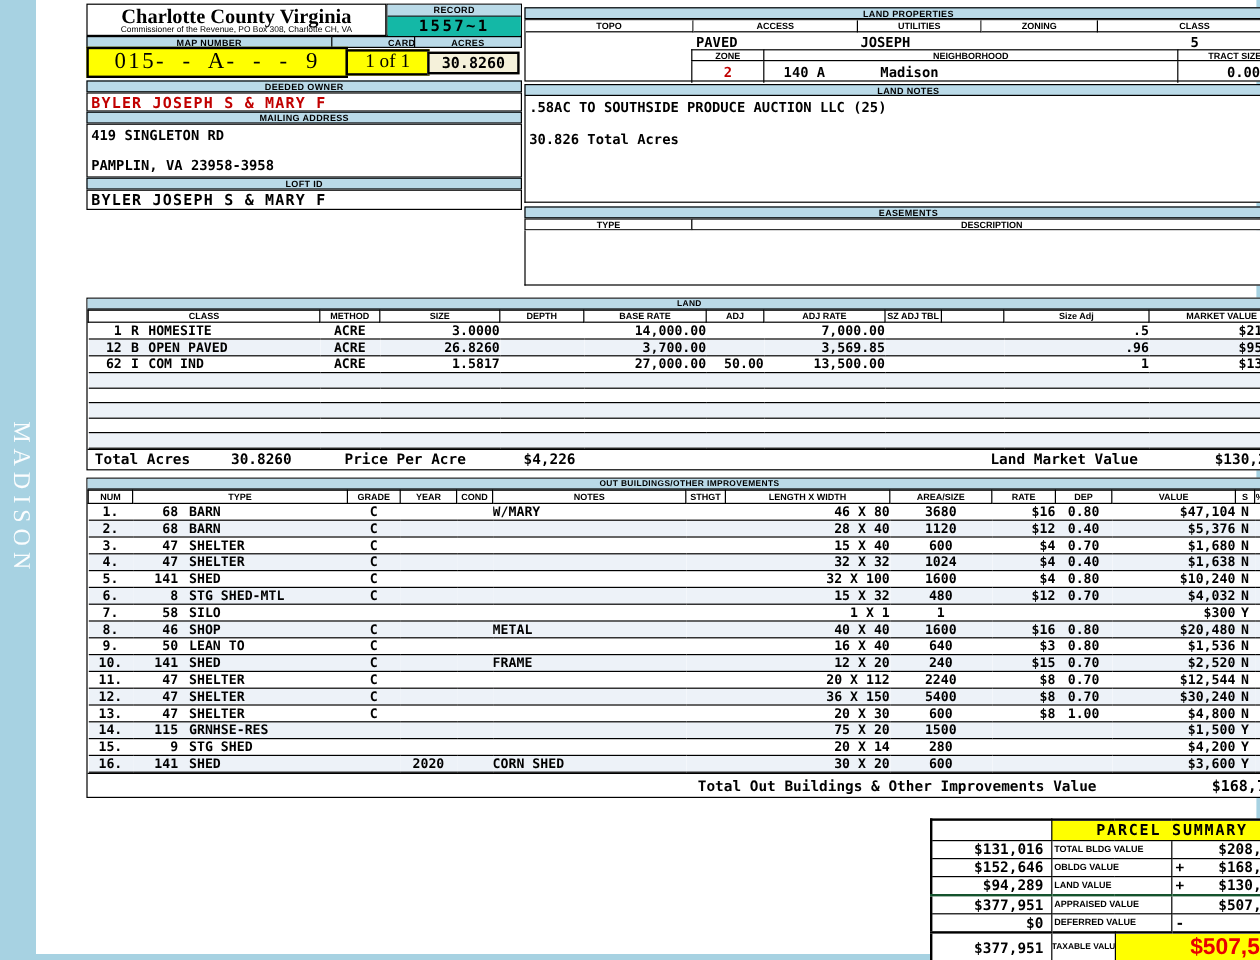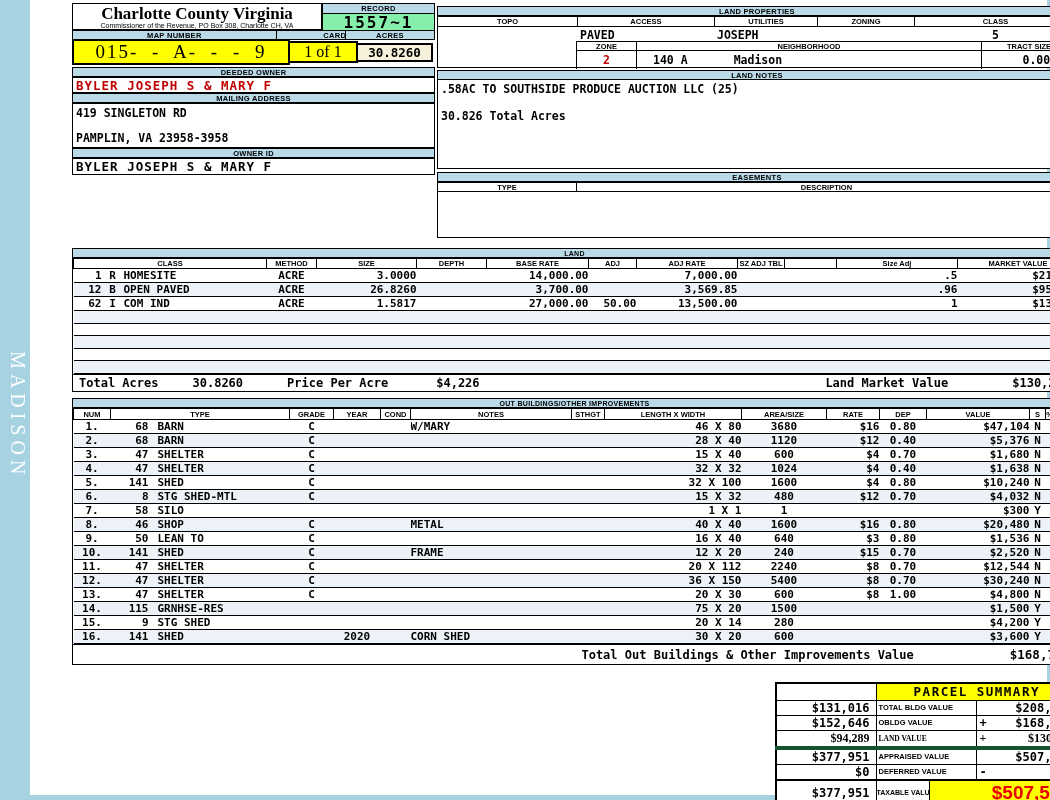--- a/index.html
+++ b/index.html
@@ -16,22 +16,22 @@
   .bar { background:#BADAE8; border:1px solid #000; font:bold 7.5px "Liberation Sans", sans-serif;
     display:flex; align-items:center; justify-content:center; letter-spacing:0.3px; }
 
   
   .county-box { position:absolute; left:42px; top:3px; width:250px; height:27px;
     border:1px solid #000; background:#fff; text-align:center; padding-top:1px; }
   .county-title { font-family:"Liberation Serif", serif; font-size:17px; font-weight:bold; line-height:17px; }
   .county-sub { font-size:7px; line-height:8px; }
   .record-box { position:absolute; left:292px; top:3px; width:113px; height:27px; border:1px solid #000; }
   .record-box .bar { height:10px; border:none; border-bottom:1px solid #000; }
-  .record-val { height:16px; background:#86efac; display:flex; align-items:center; justify-content:center;
-    font-size:16px; letter-spacing:2px; }
+  .record-val { height:16px; background:#14b8a6; display:flex; align-items:center; justify-content:center;
+    font-size:13px; letter-spacing:2px; }
 
   .map-head { position:absolute; left:42px; top:30px; width:363px; height:10px; display:flex; }
   .map-head .bar { height:10px; }
   .map-head .c1 { width:218px; } .map-head .c2 { width:70px; margin-left:-1px;padding-left:48px; } .map-head .c3 { width:96px; margin-left:-1px; }
   .map-vals { position:absolute; left:42px; top:40px; width:363px; height:24px; display:flex;align-items:center; }
   .map-vals > div { border:2px solid #000; display:flex; align-items:center; justify-content:center; }
   .map-num { width:218px; background:#FFFF00; font-family:"Liberation Serif", serif; font-size:19px;
     letter-spacing:2px; word-spacing:7px; }
   .map-card { width:70px; margin-left:-2px; background:#FFFF00; font-family:"Liberation Serif", serif; font-size:16px; }
   .map-acres { width:77px; margin-left:-2px; background:#F5F1DA; font-size:12.5px; }
@@ -113,21 +113,21 @@
     border:2px solid #000; background:#fff; table-layout:fixed; }
   .ps td { border:1px solid #000; overflow:hidden; white-space:nowrap; }
   .ps .ps-left { font-family:"DejaVu Sans Mono",monospace; font-weight:bold; font-size:12px;
     text-align:right; padding-right:6px; }
   .ps-title { background:#FFFF00; text-align:center; font-family:"DejaVu Sans Mono",monospace;
     font-weight:bold; font-size:12.5px; letter-spacing:1.5px; height:17px; }
   .ps-body td { height:14px; }
   .ps-label { font:bold 7.5px "Liberation Sans",sans-serif; padding-left:2px; }
   .ps-val { font-family:"DejaVu Sans Mono",monospace; font-weight:bold; font-size:12px; }
   .ps-val .cellflex { display:flex; justify-content:space-between; padding:0 4px 0 3px; }
-  .ps-body tr:nth-of-type(3) td { border-bottom:4px solid #14532d;font-family:Liberation Serif, serif; }
+  .ps-body tr:nth-of-type(3) td { border-bottom:2px solid #14532d; }
   .ps-body tr:nth-of-type(5) td { border-bottom:2px solid #000; }
   .ps-taxlabel { font:bold 7px "Liberation Sans",sans-serif; text-align:center; line-height:1.35; white-space:normal; }
   .ps-bigval { background:#FFFF00; color:#E80000; font:bold 19px "Liberation Sans",sans-serif;
     text-align:right; padding-right:6px; height:26px; }
 </style>
 </head>
 <body>
 
 <div class="page">
   <div class="watermark">MADISON</div>
@@ -153,21 +153,21 @@
       <div class="map-acres mono">30.8260</div>
     </div>
 
     <div class="lbar bar" style="top:67px;">DEEDED OWNER</div>
     <div class="lval mono owner-red" style="top:77px; height:16px;">BYLER JOSEPH S &amp; MARY F</div>
     <div class="lbar bar" style="top:93px;">MAILING ADDRESS</div>
     <div class="addr-box mono">
       <div>419 SINGLETON RD</div>
       <div class="addr2">PAMPLIN, VA 23958-3958</div>
     </div>
-    <div class="lbar bar" style="top:148px;">OWNER ID</div>
+    <div class="lbar bar" style="top:148px;">LOFT ID</div>
     <div class="lval mono owner-id" style="top:158px; height:17px;">BYLER JOSEPH S &amp; MARY F</div>
 
     <div class="rp">
       <div class="rp-bar bar" style="top:6px;">LAND PROPERTIES</div>
       <div class="rp-frame">
         <div class="lp-heads">
           <div class="lph1">TOPO</div>
           <div class="lph2">ACCESS</div>
           <div class="lph3">UTILITIES</div>
           <div class="lph4">ZONING</div>

